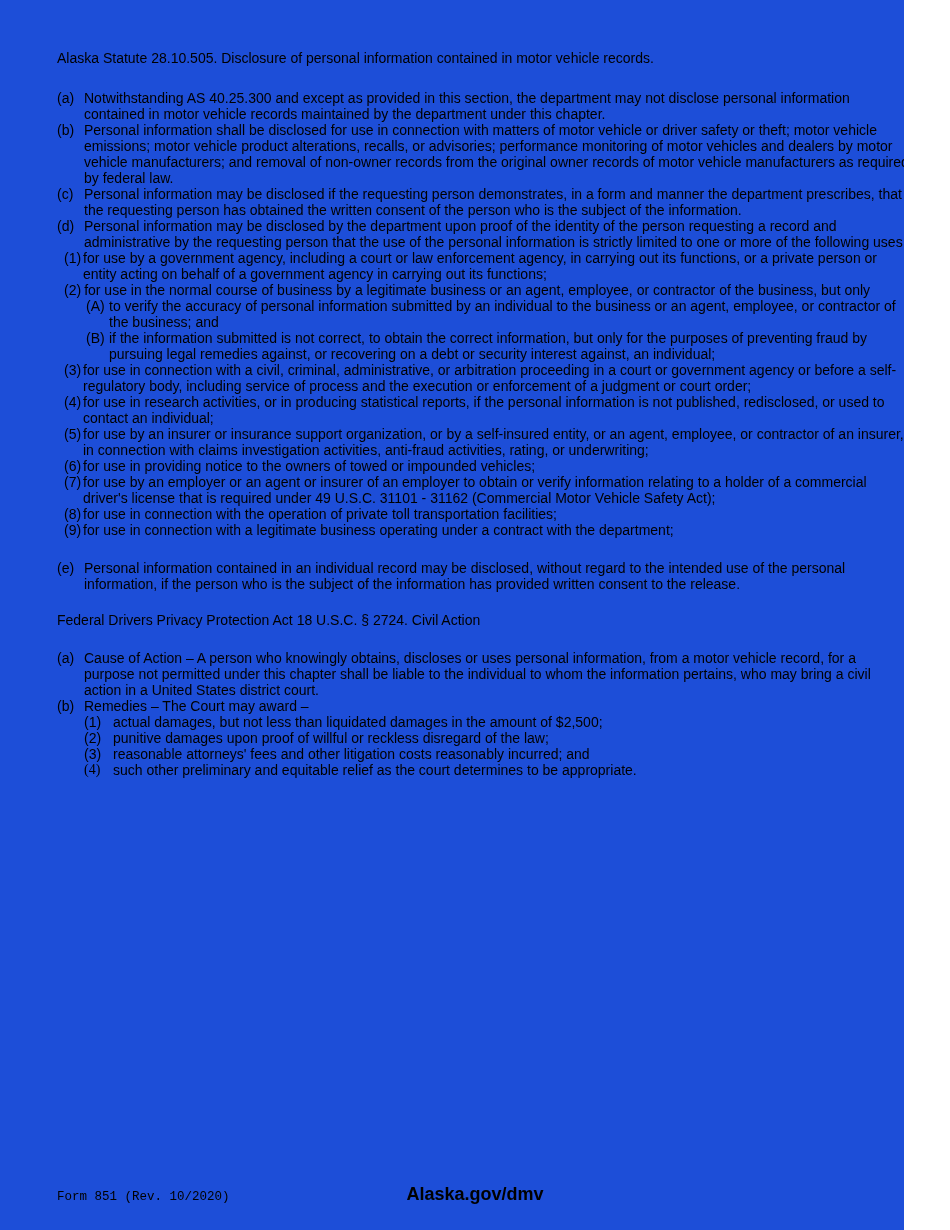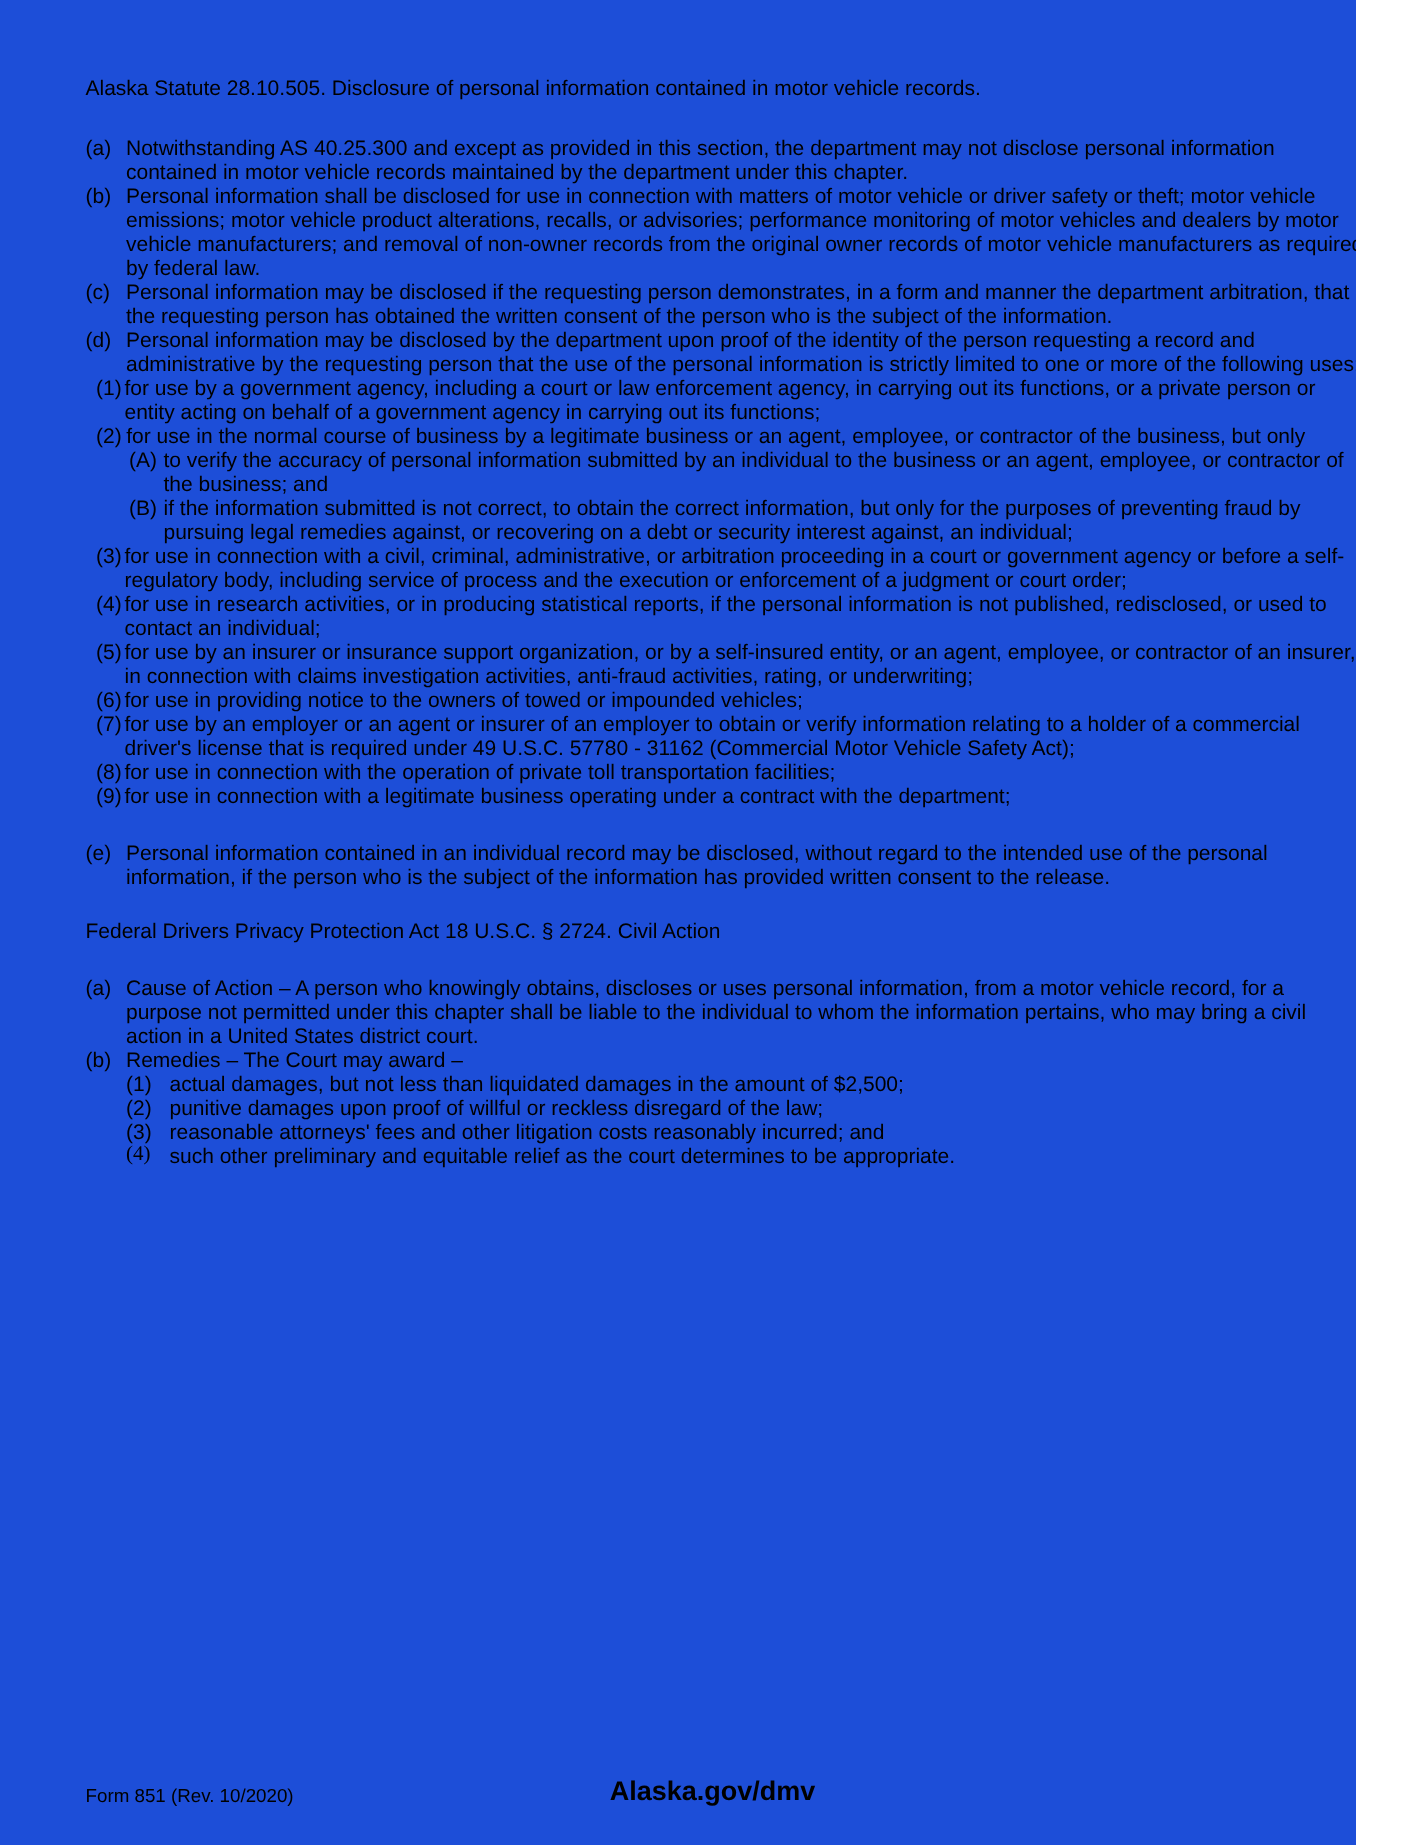--- a/index.html
+++ b/index.html
@@ -34,21 +34,21 @@
   .serif { font-family: "Liberation Serif", serif; }
 
   .item-e { margin-top: 22px; }
   .fed-heading { margin-top: 20px; margin-bottom: 22px; }
 
   .u { }
 
   .footer { position: absolute; left: 0; top: 1183px; width: 950px; height: 24px; }
   .footer-form {
     position: absolute; left: 57px; top: 7px;
-    font-size: 12.5px; line-height: 14px;
+    font-size: 12.5px; line-height: 14px; font-family: Liberation Mono, monospace;
   }
   .footer-site {
     position: absolute; left: 0; width: 950px; top: 0;
     text-align: center; font-weight: bold; font-size: 18px; line-height: 22px;
   }
 </style>
 </head>
 <body>
 
 <div class="page">
@@ -61,21 +61,21 @@
       <span class="tx"><span>Notwithstanding </span><span class="u">AS 40.25.300 </span><span>and except as provided in this section, the department may not disclose personal information contained in motor vehicle records maintained by the department under this chapter.</span></span>
     </div>
 
     <div class="li">
       <span class="mk mk1">(b)</span>
       <span class="tx">Personal information shall be disclosed for use in connection with matters of motor vehicle or driver safety or theft; motor vehicle emissions; motor vehicle product alterations, recalls, or advisories; performance monitoring of motor vehicles and dealers by motor vehicle manufacturers; and removal of non-owner records from the original owner records of motor vehicle manufacturers as required by federal law.</span>
     </div>
 
     <div class="li">
       <span class="mk mk1">(c)</span>
-      <span class="tx">Personal information may be disclosed if the requesting person demonstrates, in a form and manner the department arbitration, that the requesting person has obtained the written consent of the person who is the subject of the information.</span>
+      <span class="tx">Personal information may be disclosed if the requesting person demonstrates, in a form and manner the department prescribes, that the requesting person has obtained the written consent of the person who is the subject of the information.</span>
     </div>
 
     <div class="li">
       <span class="mk mk1">(d)</span>
       <div class="tx">
         <div>Personal information may be disclosed by the department upon proof of the identity of the person requesting a record and administrative by the requesting person that the use of the personal information is strictly limited to one or more of the following uses:</div>
       </div>
     </div>
 
     <div class="uses">
@@ -108,21 +108,21 @@
       <div class="li">
         <span class="mk mk2">(5)</span>
         <span class="tx">for use by an insurer or insurance support organization, or by a self-insured entity, or an agent, employee, or contractor of an insurer, in connection with claims investigation activities, anti-fraud activities, rating, or underwriting;</span>
       </div>
       <div class="li">
         <span class="mk mk2">(6)</span>
         <span class="tx">for use in providing notice to the owners of towed or impounded vehicles;</span>
       </div>
       <div class="li">
         <span class="mk mk2">(7)</span>
-        <span class="tx">for use by an employer or an agent or insurer of an employer to obtain or verify information relating to a holder of a commercial driver's license that is required under 49 U.S.C. 57780 - 31162 (Commercial Motor Vehicle Safety Act);</span>
+        <span class="tx">for use by an employer or an agent or insurer of an employer to obtain or verify information relating to a holder of a commercial driver's license that is required under 49 U.S.C. 31101 - 31162 (Commercial Motor Vehicle Safety Act);</span>
       </div>
       <div class="li">
         <span class="mk mk2">(8)</span>
         <span class="tx">for use in connection with the operation of private toll transportation facilities;</span>
       </div>
       <div class="li">
         <span class="mk mk2">(9)</span>
         <span class="tx">for use in connection with a legitimate business operating under a contract with the department;</span>
       </div>
     </div>

